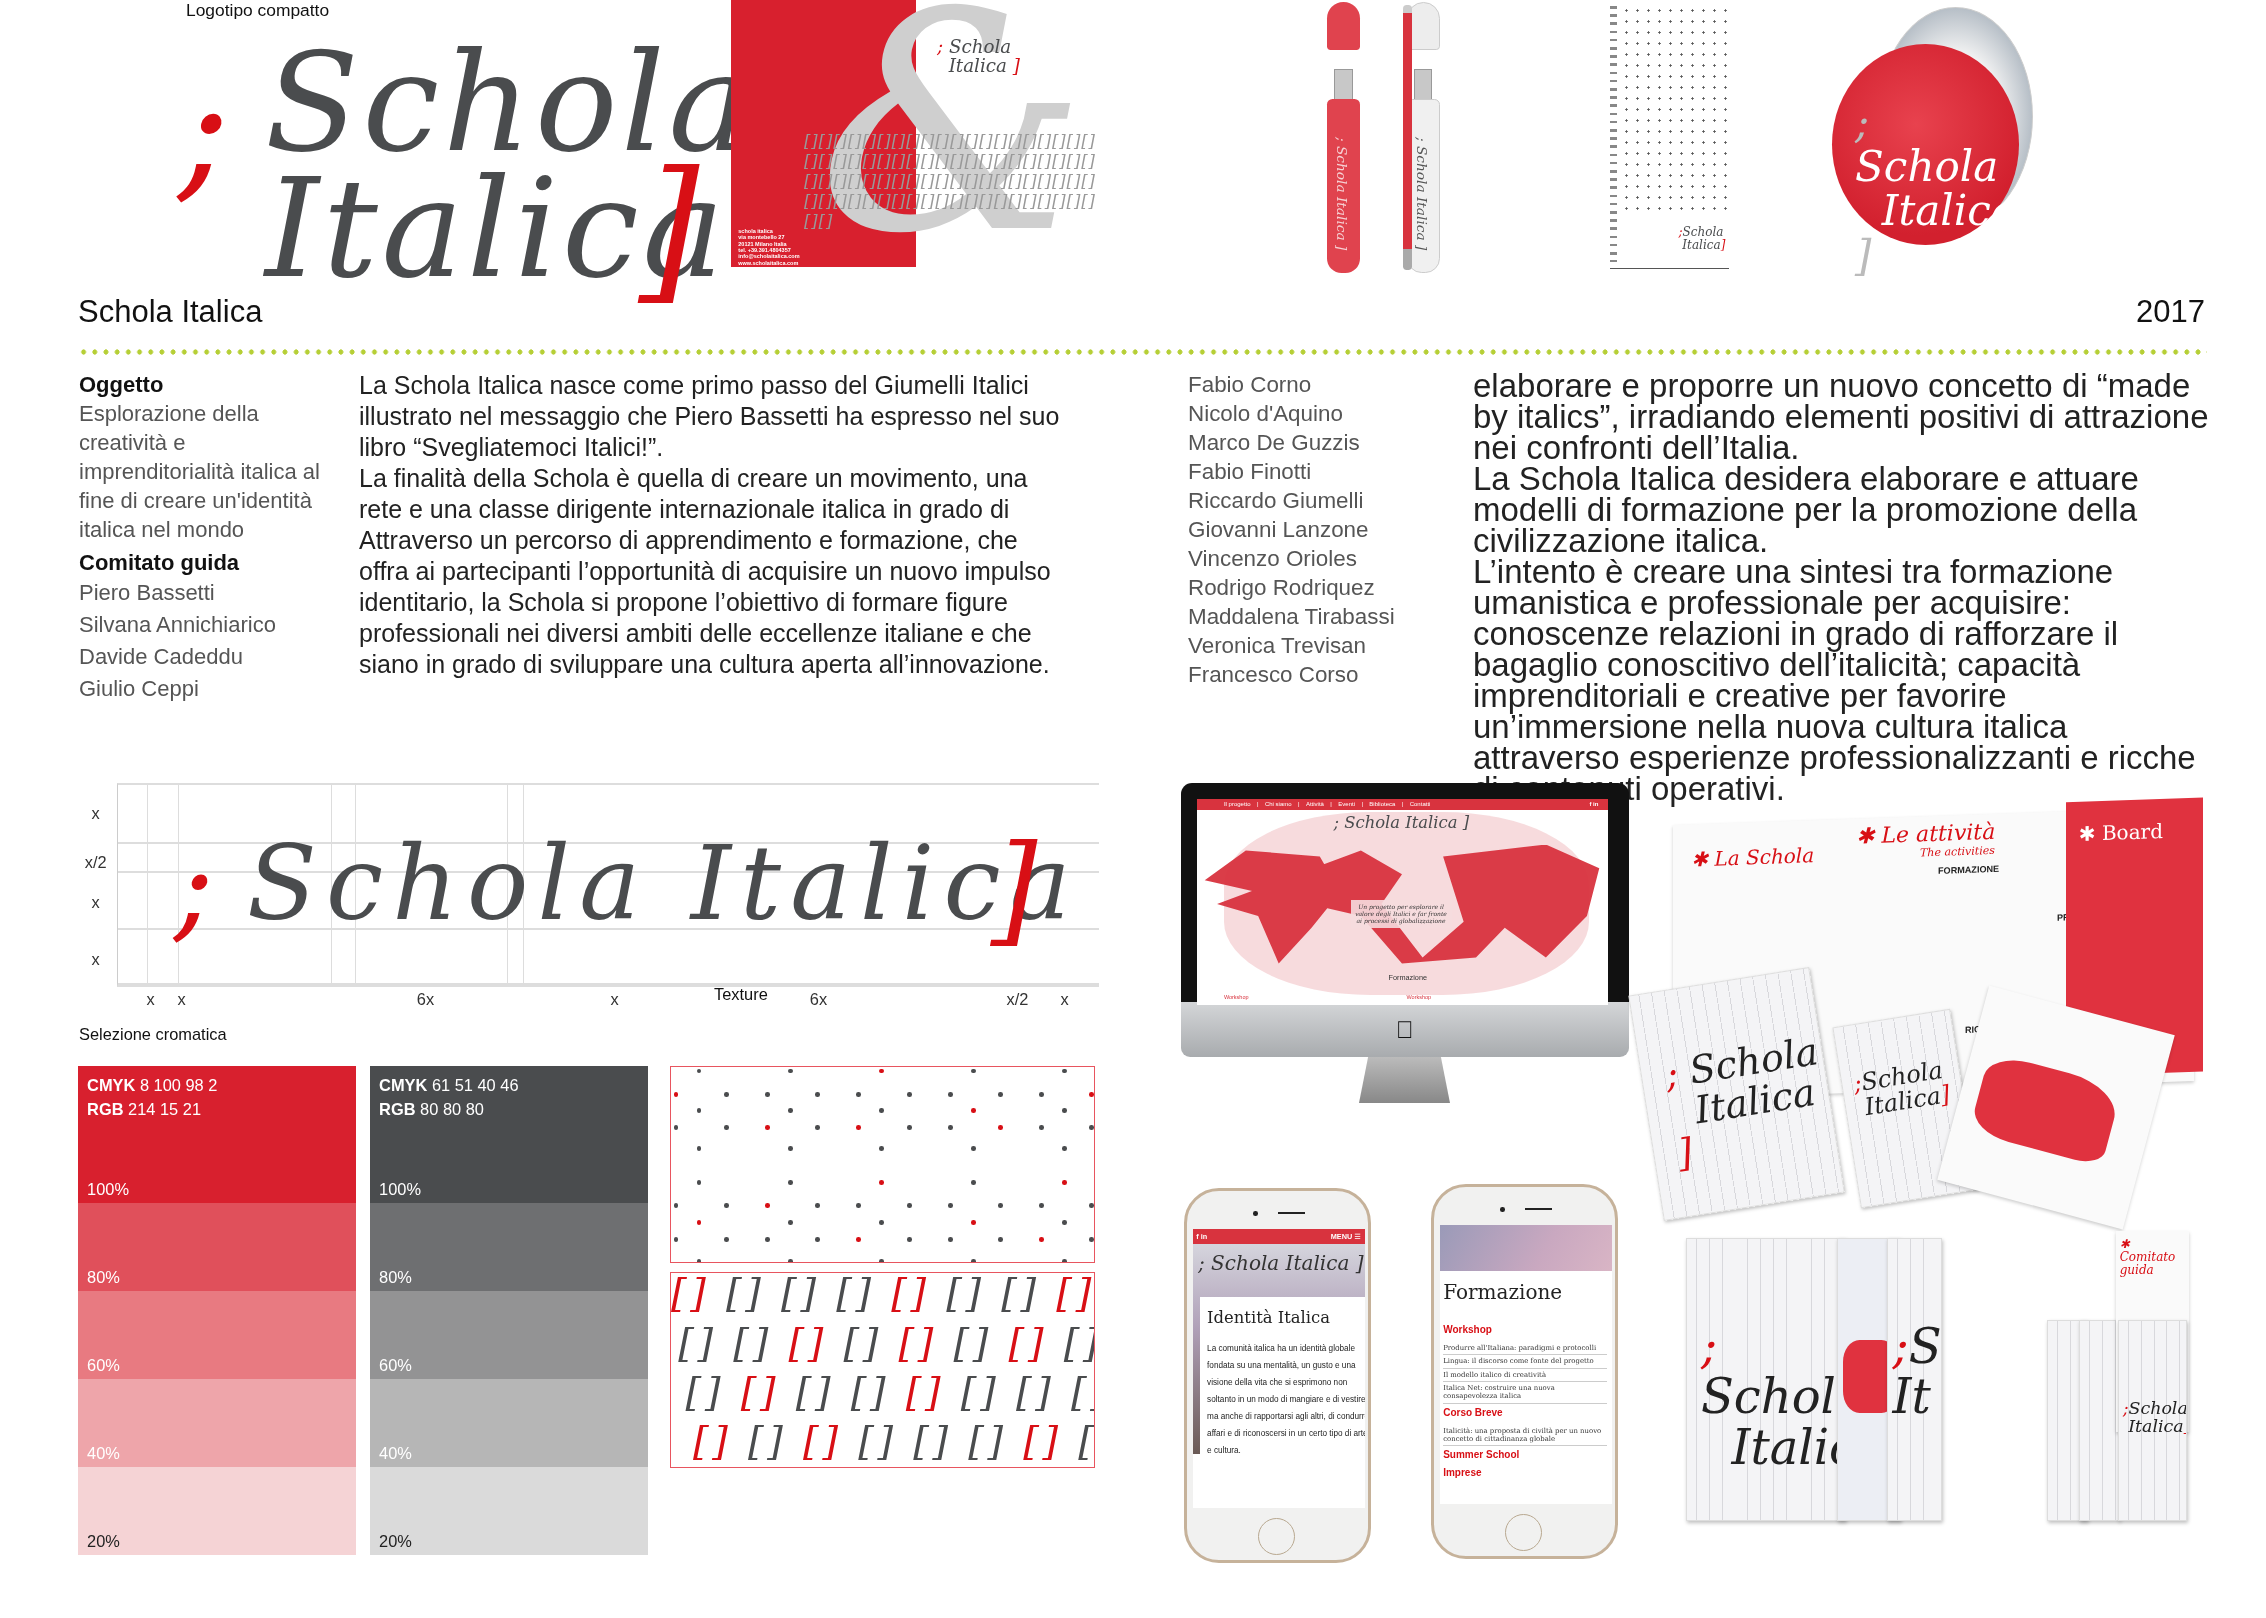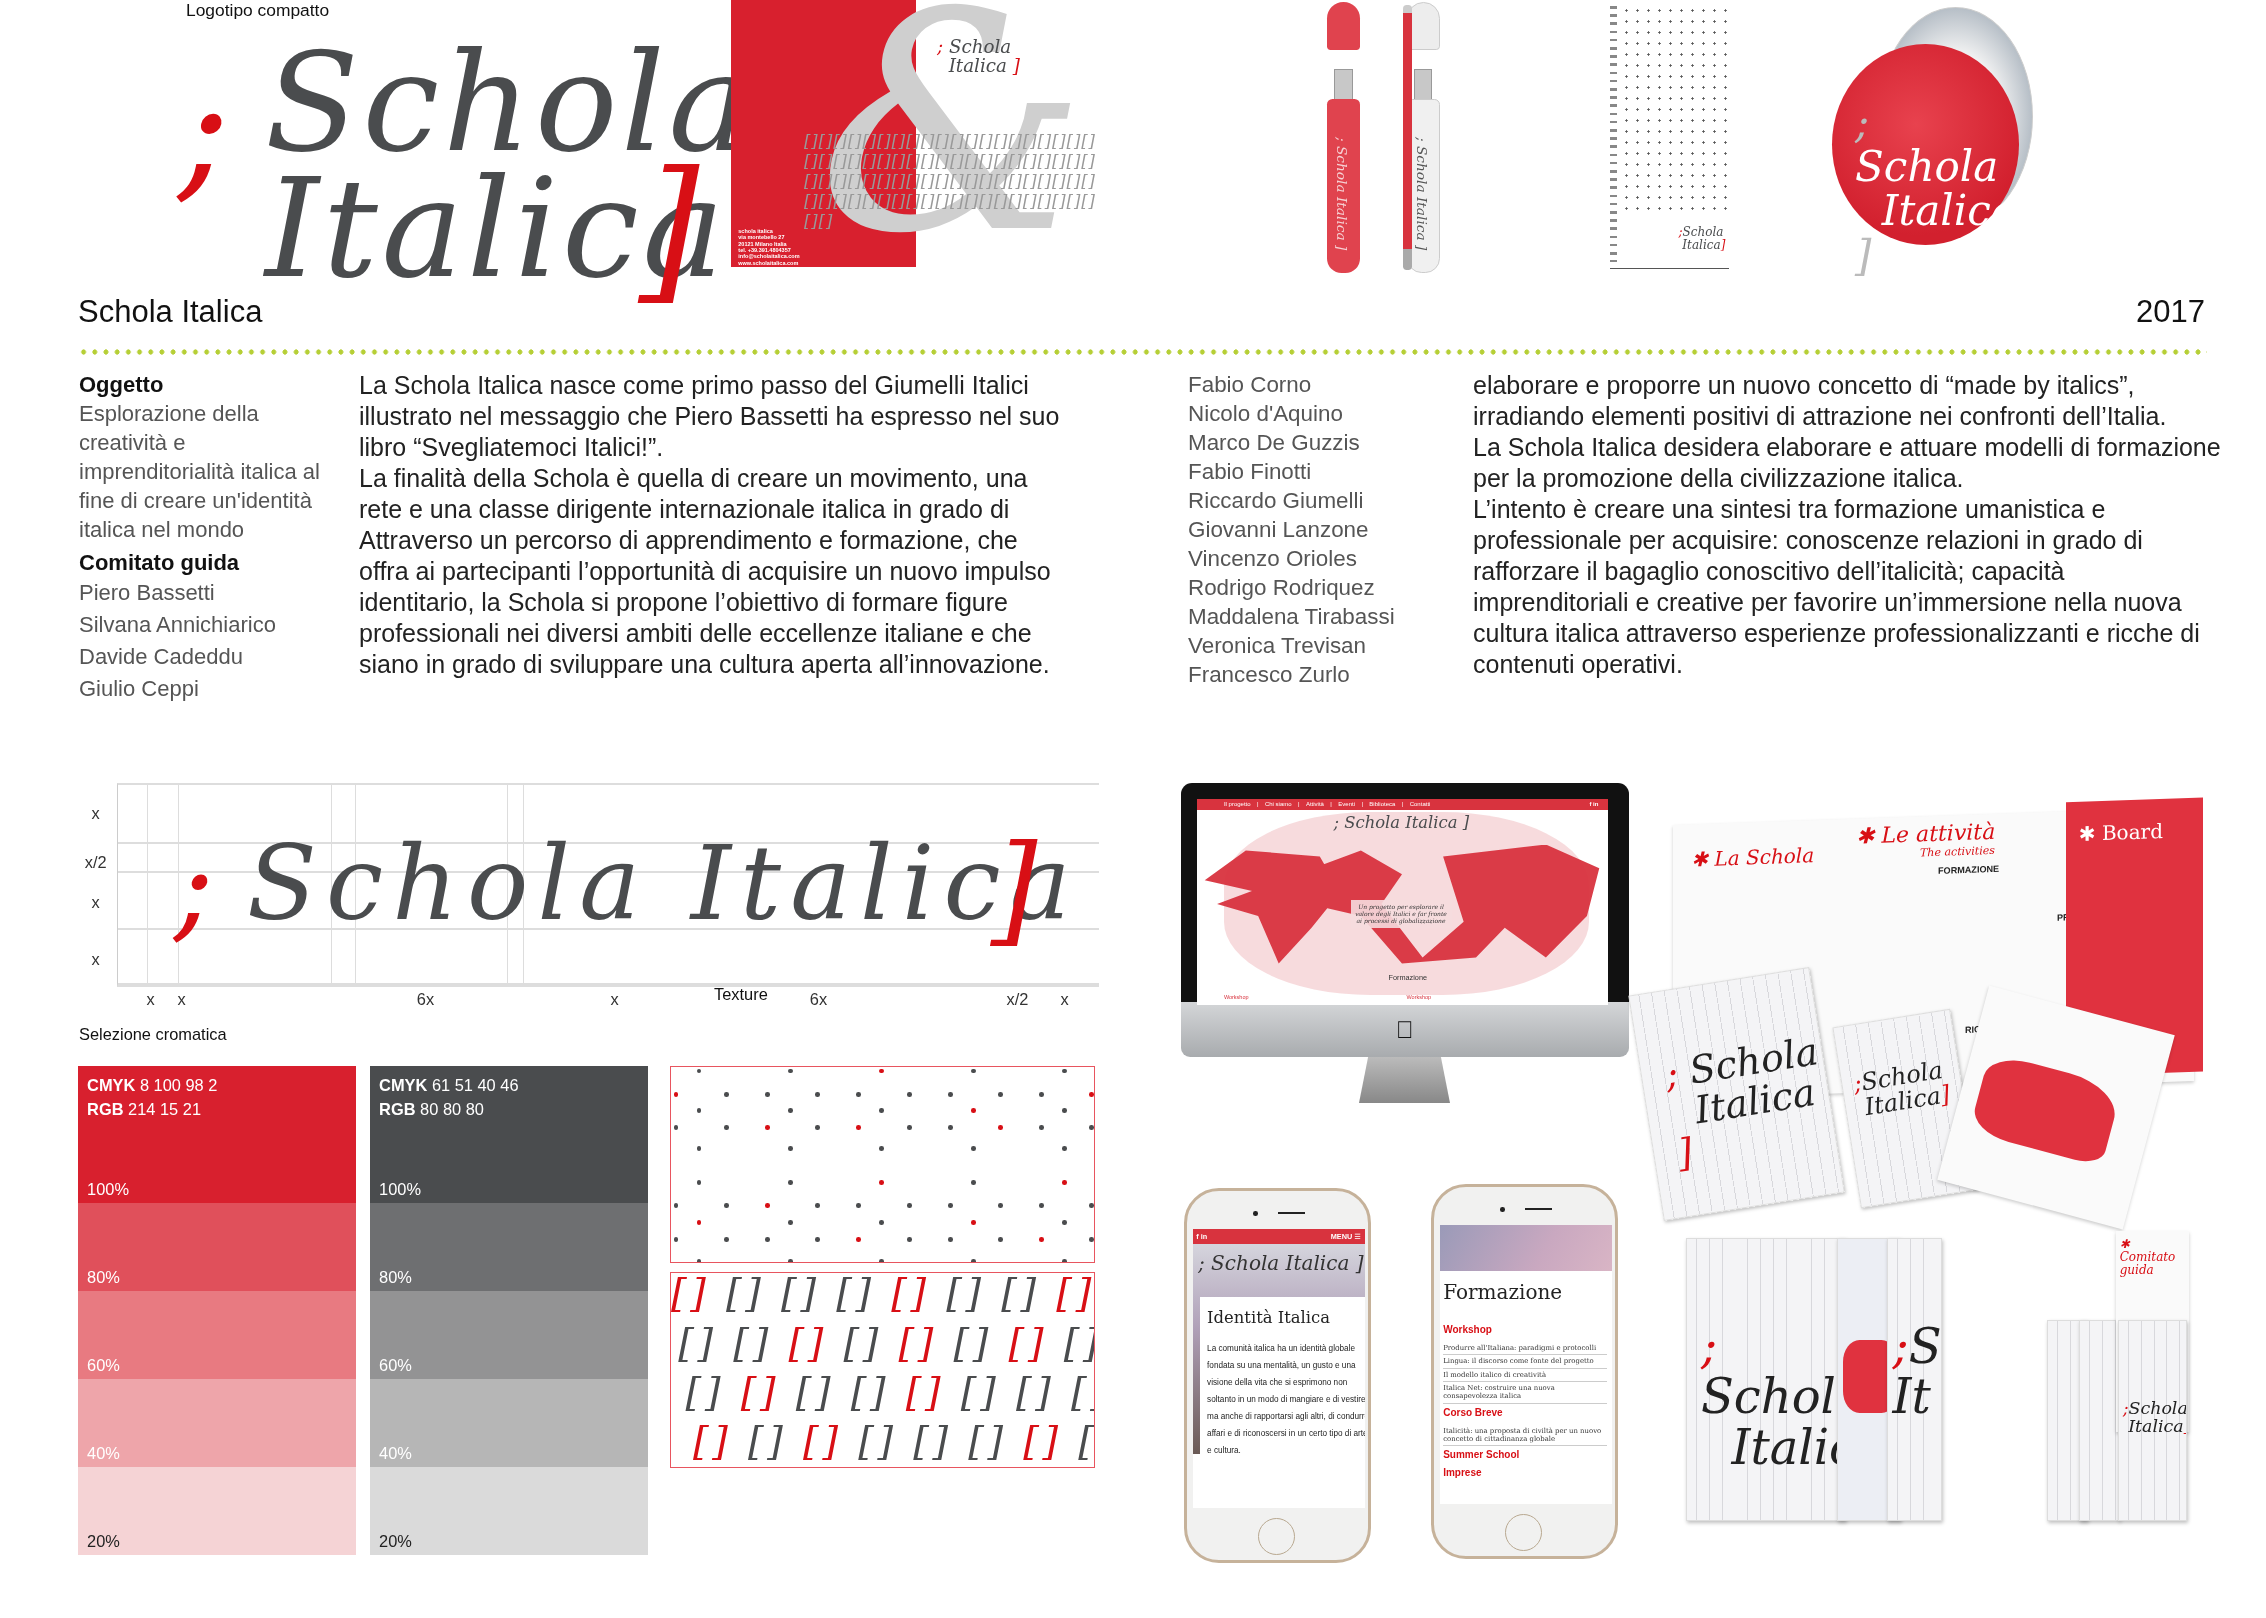--- a/index.html
+++ b/index.html
@@ -49,21 +49,21 @@
   .dotted { left: 78px; top: 349px; width: 2129px; height: 5.5px; background-image: radial-gradient(circle, #b6cf36 2.2px, transparent 2.6px); background-size: 11.2px 5.5px; background-repeat: repeat-x; }
 
   
   .col-left { left: 79px; top: 370px; width: 274px; font-size: 22px; line-height: 29px; }
   .col-left .h { color: #111; font-weight: bold; }
   .col-left .t { color: #555; }
   .col-left .names div { line-height: 32px; }
 
   .col-main { left: 359px; top: 370px; width: 713px; font-size: 25px; line-height: 31px; color: #222; }
   .col-names { left: 1188px; top: 370px; width: 228px; font-size: 22.4px; line-height: 29px; color: #555; }
-  .col-right { left: 1473px; top: 370px; width: 749px; font-size: 25px; line-height: 31px; color: #222; }
+  .col-right { left: 1473px; top: 370px; width: 749px; font-size: 33px; line-height: 31px; color: #222; }
 
   
   .grid-box { left: 117px; top: 783px; width: 982px; height: 204px; border-top: 2.7px solid #ddd; border-left: 1.8px solid #ccc; border-bottom: 4.6px solid #ddd; }
   .hline { position: absolute; left: 0; width: 100%; height: 1.8px; background: #ddd; }
   .vline { position: absolute; top: 0; width: 0.9px; height: 100%; background: #ddd; }
   .rowlab { left: 82px; width: 27.4px; text-align: center; font-size: 16.4px; color: #333; }
   .collab { top: 990px; font-size: 16.4px; color: #333; text-align: center; width: 37px; }
 
   
   .sect-label { font-size: 16.4px; color: #111; }
@@ -211,21 +211,21 @@
   <div>Fabio Corno</div>
   <div>Nicolo d'Aquino</div>
   <div>Marco De Guzzis</div>
   <div>Fabio Finotti</div>
   <div>Riccardo Giumelli</div>
   <div>Giovanni Lanzone</div>
   <div>Vincenzo Orioles</div>
   <div>Rodrigo Rodriquez</div>
   <div>Maddalena Tirabassi</div>
   <div>Veronica Trevisan</div>
-  <div>Francesco Zurlo</div>
+  <div>Francesco Corso</div>
 </div>
 
 <div class="abs col-right">
   <div>elaborare e proporre un nuovo concetto di “made by italics”, irradiando elementi positivi di attrazione nei confronti dell’Italia.</div>
   <div>La Schola Italica desidera elaborare e attuare modelli di formazione per la promozione della civilizzazione italica.</div>
   <div>L’intento è creare una sintesi tra formazione umanistica e professionale per acquisire: conoscenze relazioni in grado di rafforzare il bagaglio conoscitivo dell’italicità; capacità imprenditoriali e creative per favorire un’immersione nella nuova cultura italica attraverso esperienze professionalizzanti e ricche di contenuti operativi.</div>
 </div>
 
 <div class="abs grid-box">
   <div class="hline" style="top:57px;"></div>

